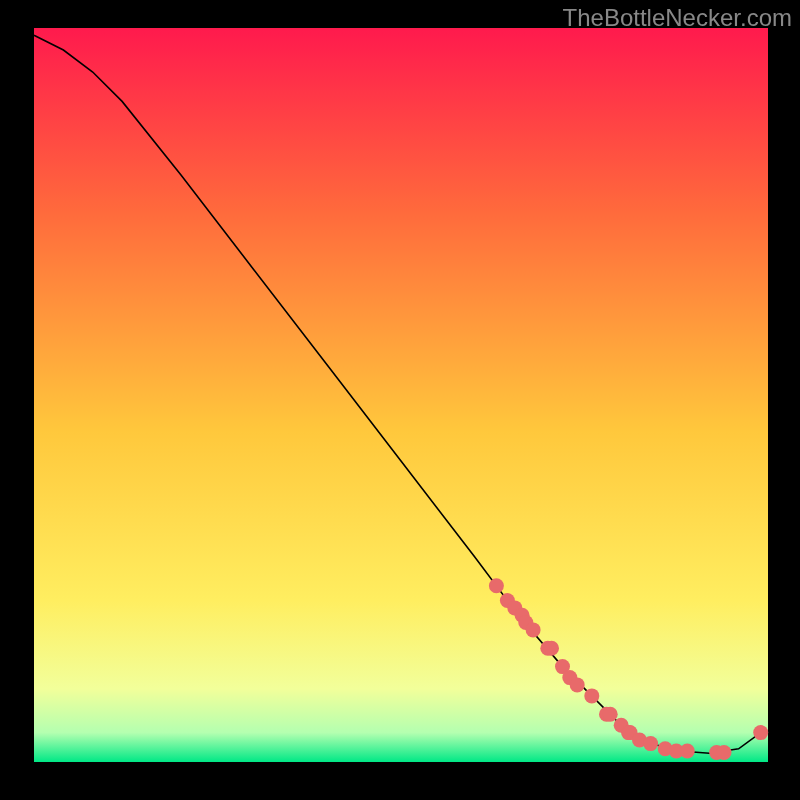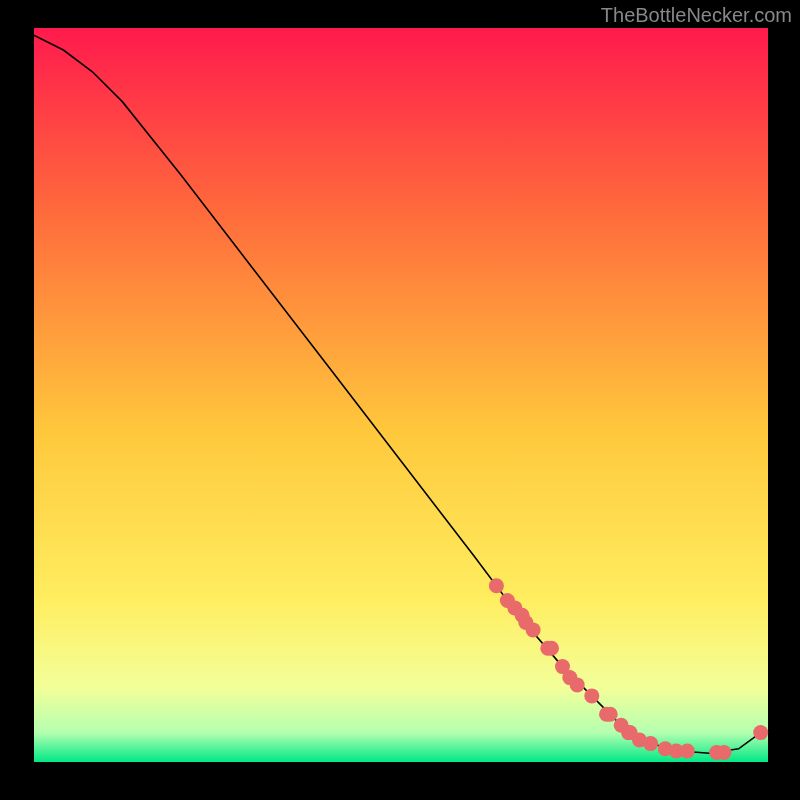--- a/index.html
+++ b/index.html
@@ -15,21 +15,21 @@
     width: 800px;
     height: 800px;
     position: relative;
     background: #000;
   }
   .watermark {
     position: absolute;
     top: 4px;
     right: 8px;
     color: #888;
-    font-size: 20px;
+    font-size: 24px;
     font-weight: 500;
     z-index: 10;
   }
   svg {
     display: block;
   }
 </style>
 </head>
 <body>
 

